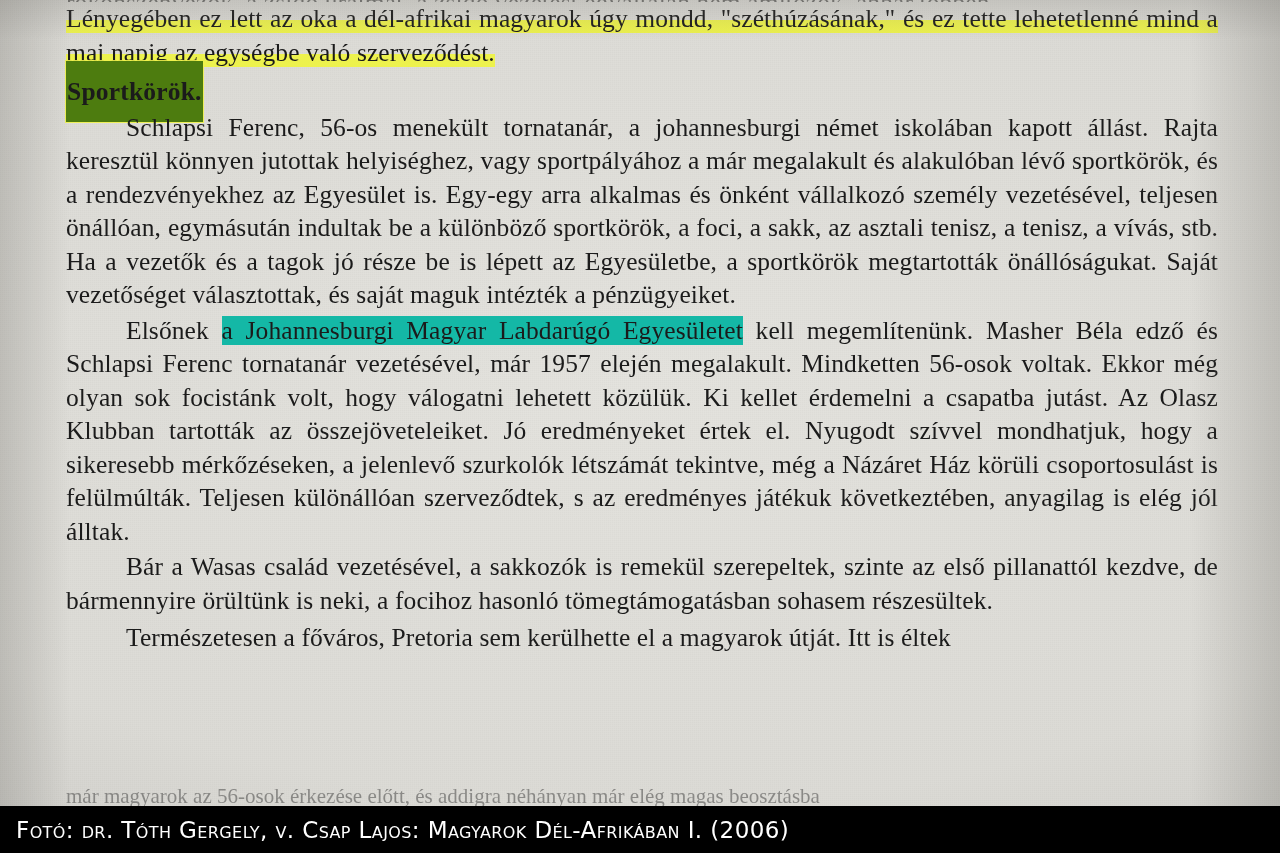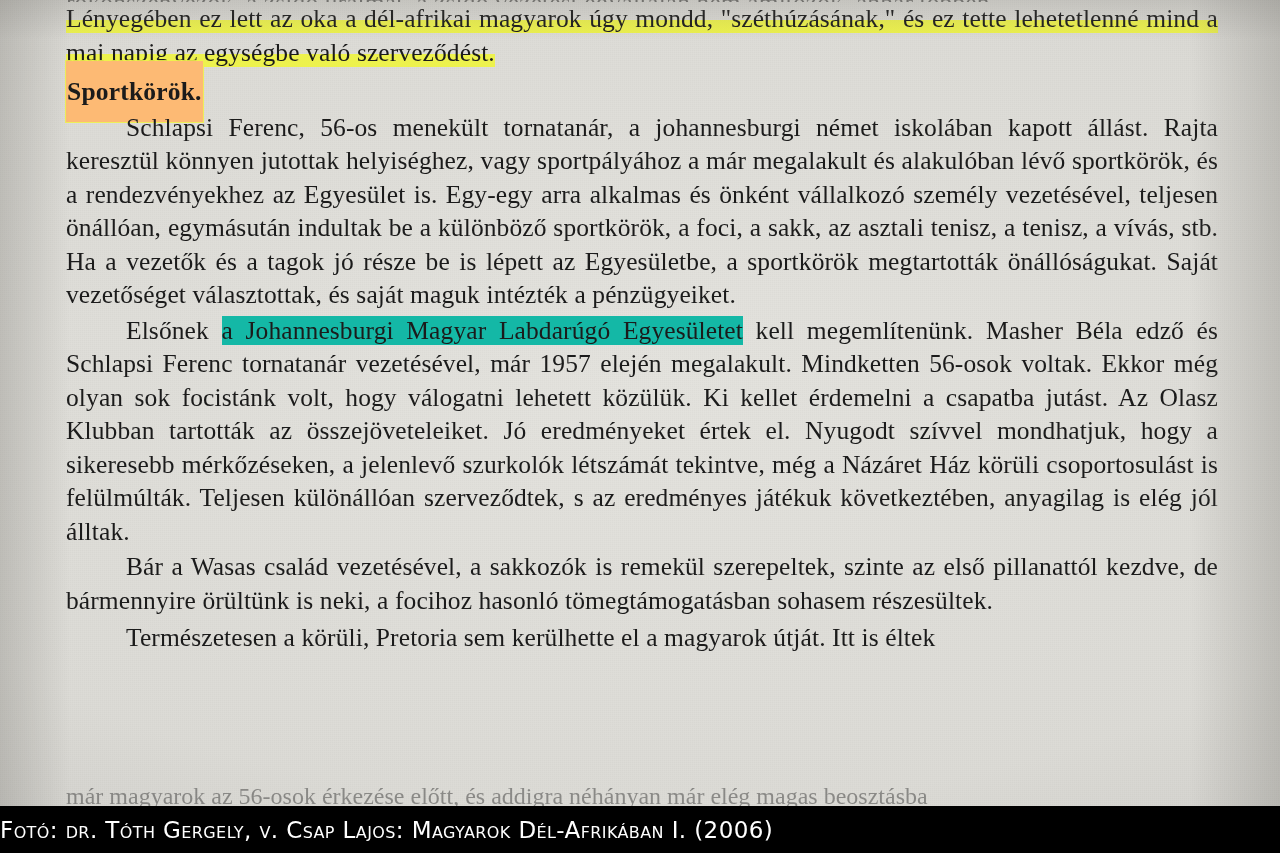--- a/index.html
+++ b/index.html
@@ -70,21 +70,21 @@
     height: 16px;
     overflow: hidden;
     opacity: 0.55;
   }
   .heading {
     font-weight: bold;
     margin: 0;
     letter-spacing: 0.2px;
   }
   .hl {
-    background: #fdba74;
+    background: #4d7c0f;
     box-shadow: 0 0 0 1px rgba(239,242,75,0.9);
     padding: 16px 1px;
   }
   .hl-soft {
     background: #14b8a6;
   }
   .hl-line {
     background: linear-gradient(to bottom, rgba(238,243,70,0) 55%, rgba(238,243,70,0.95) 56%, rgba(238,243,70,0.95) 100%);
   }
   .spacer-sm { height: 6px; }
@@ -94,39 +94,40 @@
   #caption-bar {
     position: absolute;
     left: 0;
     right: 0;
     bottom: 0;
     height: 47px;
     background: #000;
     color: #fff;
     display: flex;
     align-items: center;
+    padding-left: 16px;
     box-sizing: border-box;
   }
   #caption-text {
     font-family: "DejaVu Sans", sans-serif;
     font-size: 23px;
     font-variant: small-caps;
     letter-spacing: 0.4px;
     white-space: nowrap;
   }
   
   #clipped-bottom {
     position: absolute;
     left: 66px;
     right: 62px;
     bottom: 47px;
     height: 26px;
     overflow: hidden;
     color: #2a2a2a;
-    font-size: 24px;
+    font-size: 21px;
     line-height: 33.5px;
     opacity: 0.45;
   }
 </style>
 </head>
 <body>
 
 <div id="page">
   <div id="paper"></div>
   <div id="grain"></div>
@@ -155,21 +156,21 @@
 
     <div class="spacer-xs"></div>
 
     <p class="para indent">Bár a Wasas család vezetésével, a sakkozók is remekül szerepeltek, szinte az első pillanattól kezdve, de bármennyire örültünk is neki, a focihoz hasonló tömegtámogatásban sohasem részesültek.</p>
 
     <div class="spacer-xs"></div>
 
 
     <div class="spacer-xs"></div>
 
-    <p class="para indent">Természetesen a körüli, Pretoria sem kerülhette el a magyarok útját. Itt is éltek</p>
+    <p class="para indent">Természetesen a főváros, Pretoria sem kerülhette el a magyarok útját. Itt is éltek</p>
   </div>
 
   <div id="clipped-bottom">már magyarok az 56-osok érkezése előtt, és addigra néhányan már elég magas beosztásba</div>
 
   <div id="shade-top"></div>
   <div id="shade-left"></div>
   <div id="shade-right"></div>
 
   <div id="caption-bar">
     <span id="caption-text">Fotó: dr. Tóth Gergely, v. Csap Lajos: Magyarok Dél-Afrikában I. (2006)</span>

